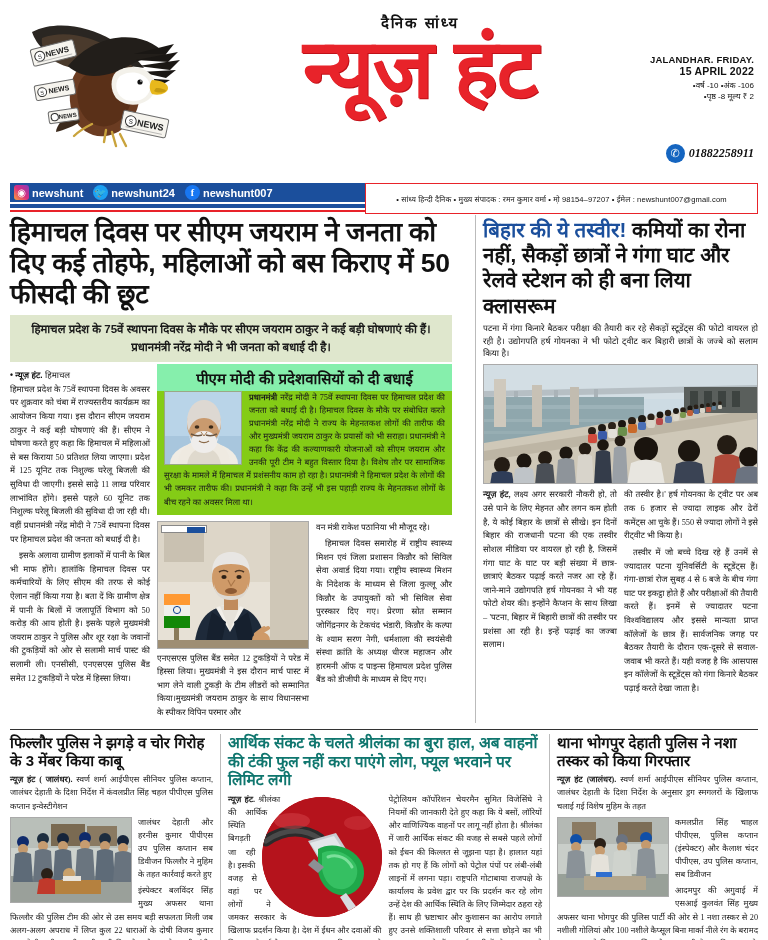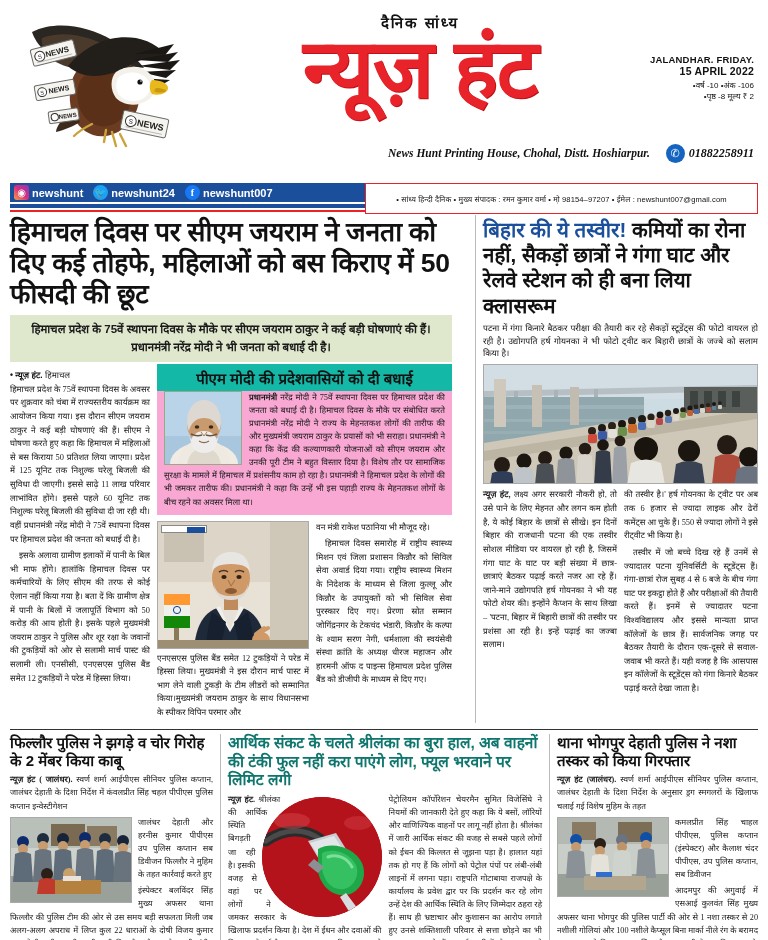--- a/index.html
+++ b/index.html
@@ -135,25 +135,25 @@
   .body-txt p.first { text-indent:0;font-family:Liberation Serif, serif; }
 
   
   .left-flow { display:flex; gap:7px; margin-top:2px; }
   .lf-narrow { width:140px; }
   .lf-rest   { flex:1; }
 
   
   .modi-box { border:0; }
   .modi-head {
-    background:#14b8a6; text-align:center; padding:4px 0 3px 0;
+    background:#86efac; text-align:center; padding:4px 0 3px 0;
     font-family:"Liberation Sans", sans-serif;
     font-size:15px; font-weight:700; color:#111;
   }
-  .modi-body { background:#f9a8d4; padding:0 7px 6px 7px; display:flow-root; }
+  .modi-body { background:#84cc16; padding:0 7px 6px 7px; display:flow-root; }
   .modi-photo {
     width:78px; height:74px; float:left; margin:0 7px 2px 0;
     border:1px solid #9aa885; overflow:hidden; position:relative;
     background:#cfe0ee;
   }
   .modi-txt {
     font-family:"Liberation Serif", serif; font-size:8.3px; line-height:1.58;
     text-align:justify; color:#1a1a1a;
   }
   .modi-txt b { font-weight:700; }
@@ -283,21 +283,20 @@
       <div class="logo-main">न्यूज़ हंट</div>
     </div>
 
     <div class="dateblock">
       <div class="l1">JALANDHAR. FRIDAY.</div>
       <div class="l2">15 APRIL 2022</div>
       <div class="l3">•वर्ष -10  •अंक -106</div>
       <div class="l4">•पृष्ठ -8 मूल्य ₹ 2</div>
     </div>
 
-    <div class="imprint">News Hunt Printing House, Chohal, Distt. Hoshiarpur.</div>
 
     <div class="phone-wrap">
       <span class="phone-ico">✆</span>
       <span class="phone-num">01882258911</span>
     </div>
   </div>
 
   <div class="socialbar">
     <div class="social-left">
       <div class="sgroup">
@@ -536,21 +535,21 @@
         </div>
       </div>
     </div>
   </div>
 
   <div class="botrule"></div>
 
   <div class="bottom">
 
     <div class="bcol1">
-      <h2 class="bhead">फिल्लौर पुलिस ने झगड़े व चोर गिरोह के 2 मेंबर किया काबू</h2>
+      <h2 class="bhead">फिल्लौर पुलिस ने झगड़े व चोर गिरोह के 3 मेंबर किया काबू</h2>
       <div class="bbody clearfix">
         <div class="body-txt">
           <p class="first"><b>न्यूज़ हंट ( जालंधर).</b><span> स्वर्ण शर्मा आईपीएस सीनियर पुलिस कप्तान, जालंधर देहाती के दिशा निर्देश में कंवलप्रीत सिंह चहल पीपीएस पुलिस कप्तान इन्वेस्टीगेशन</span></p>
         </div>
         <div class="police-photo">
           <svg width="120" height="84" viewBox="0 0 120 84" preserveAspectRatio="none">
             <rect width="120" height="84" fill="#cdd2cd"></rect>
             <rect y="0" width="120" height="30" fill="#b9bfb9"></rect>
             <rect x="40" y="6" width="34" height="22" fill="#7a6a52"></rect>
             <rect x="76" y="8" width="30" height="20" fill="#8a7a62"></rect>

